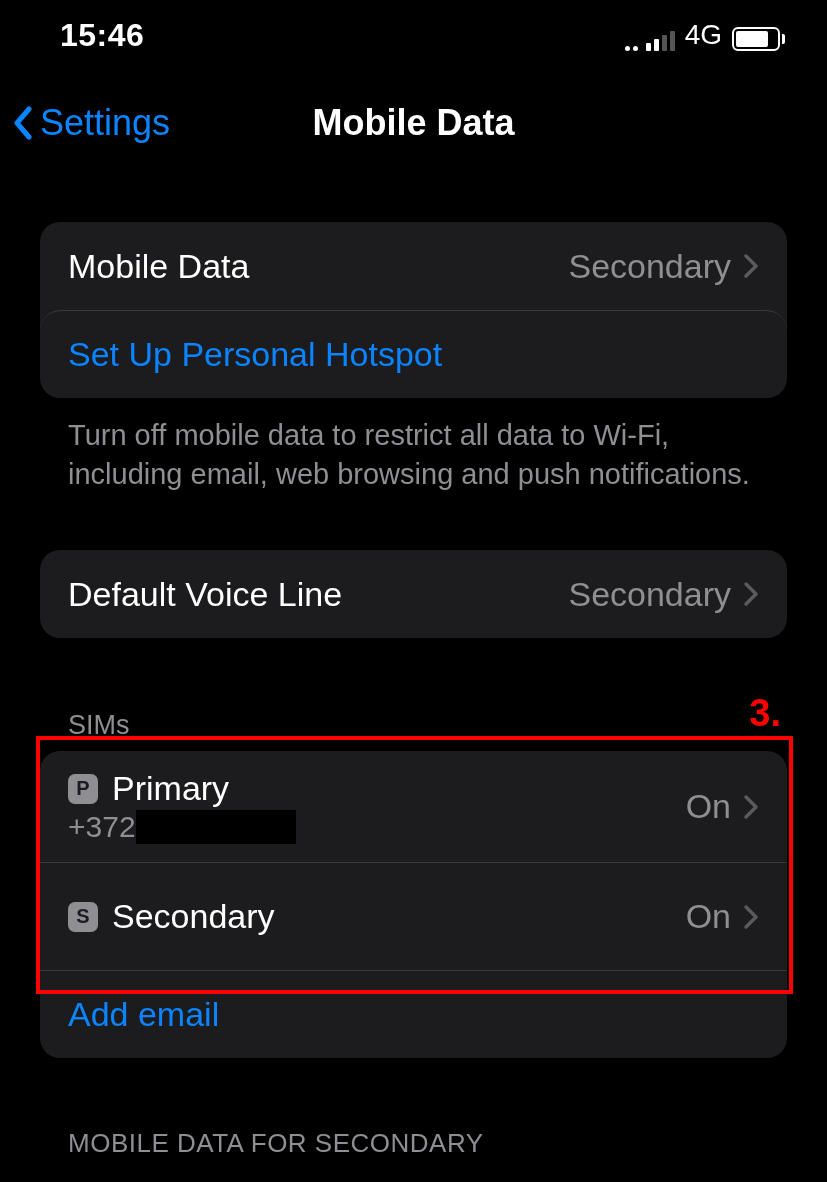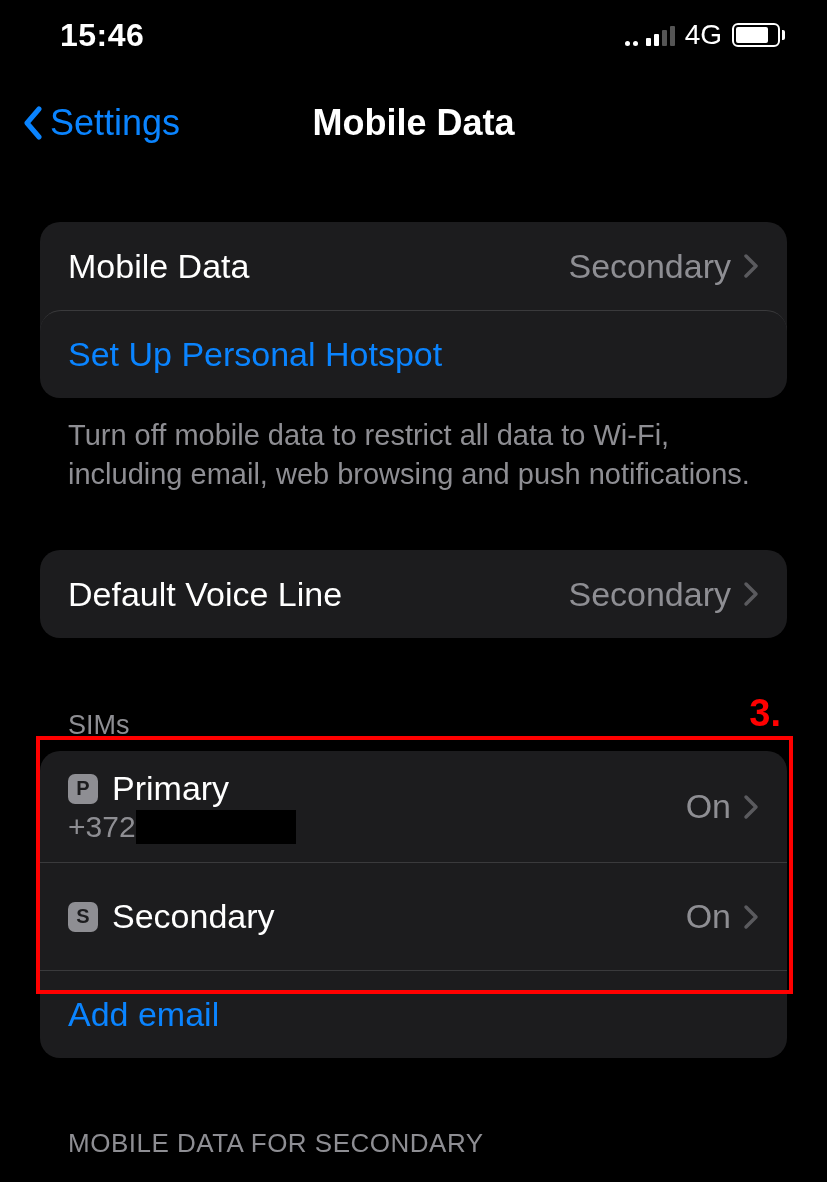--- a/index.html
+++ b/index.html
@@ -23,21 +23,21 @@
     padding: 18px 42px 18px 60px;
     height: 70px;
   }
   .status-time {
     font-size: 32px;
     font-weight: 700;
     letter-spacing: 0.5px;
   }
   .status-right {
     display: flex;
-    align-items: center;
+    align-items: flex-end;
     gap: 10px;
   }
   .signal {
     display: flex;
     align-items: flex-end;
     gap: 3px;
     height: 22px;
   }
   .signal div {
     width: 5px;
@@ -88,21 +88,21 @@
     width: 3px;
     height: 10px;
     background: #fff;
     border-radius: 0 2px 2px 0;
     margin-left: 2px;
   }
 
   .nav {
     display: flex;
     align-items: center;
-    padding: 32px 22px 28px 22px;
+    padding: 32px 22px 28px 12px;
     position: relative;
   }
   .nav-back {
     display: flex;
     align-items: center;
     color: #0a84ff;
     font-size: 36px;
     gap: 6px;
   }
   .chev-left {

